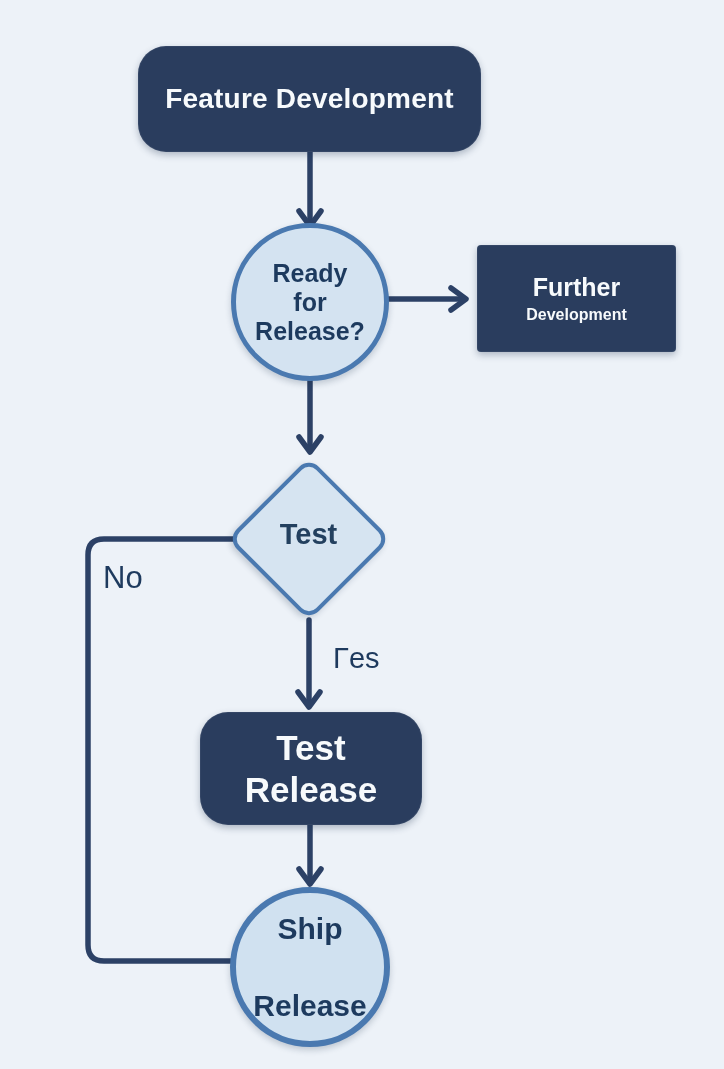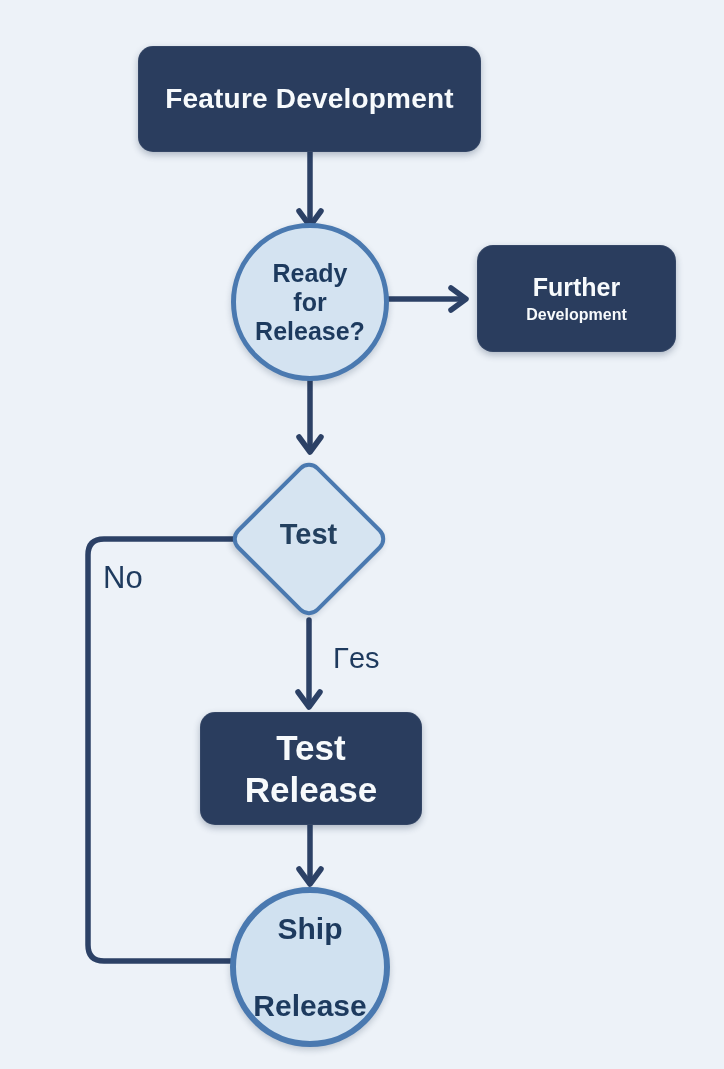--- a/index.html
+++ b/index.html
@@ -9,32 +9,32 @@
     font-family:"Liberation Sans",sans-serif;
   }
   svg.edges{position:absolute;left:0;top:0;width:724px;height:1069px;}
   .edge{fill:none;stroke:#2c4166;stroke-width:5.5;stroke-linecap:round;stroke-linejoin:round;}
 
   .node{
     position:absolute;display:flex;align-items:center;justify-content:center;
     text-align:center;box-sizing:border-box;flex-direction:column;
   }
   .box{
-    background:#2a3d5e;color:#f7fafc;border-radius:15px;
+    background:#2a3d5e;color:#f7fafc;border-radius:28px;
     box-shadow:0 3px 7px rgba(25,45,75,.30), inset 0 0 0 1px rgba(255,255,255,.05);
   }
   .shape{
     background:#d4e3f1;border:5px solid #4a79b0;color:#1d3a5e;
     box-shadow:0 3px 6px rgba(25,45,75,.22);
   }
   .circle{border-radius:50%;}
 
   #node-feature{left:138px;top:46px;width:343px;height:106px;font-size:28px;font-weight:700;letter-spacing:.2px;}
   #node-ready{left:231px;top:223px;width:158px;height:158px;font-size:25px;font-weight:700;line-height:1.16;}
-  #node-further{left:477px;top:245px;width:199px;height:107px;border-radius:16px;}
+  #node-further{left:477px;top:245px;width:199px;height:107px;border-radius:4px;}
   #node-further .l1{font-size:25px;font-weight:700;}
   #node-further .l2{font-size:16px;font-weight:600;margin-top:4px;}
   #node-test{
     left:251px;top:481px;width:116px;height:116px;
     background:#d6e4f1;border:4px solid #4a79b0;border-radius:14px;
     transform:rotate(45deg);box-shadow:0 3px 6px rgba(25,45,75,.22);
   }
   #node-test .inner{transform:rotate(-45deg) translateY(-5px);font-size:29px;font-weight:700;color:#23405f;}
   #node-test-release{left:200px;top:712px;width:222px;height:113px;font-size:35px;font-weight:700;line-height:1.2;}
   #node-ship{left:230px;top:887px;width:160px;height:160px;border-width:6px;background:#d0e1f0;font-size:30px;font-weight:700;line-height:1.2;gap:41px;}

